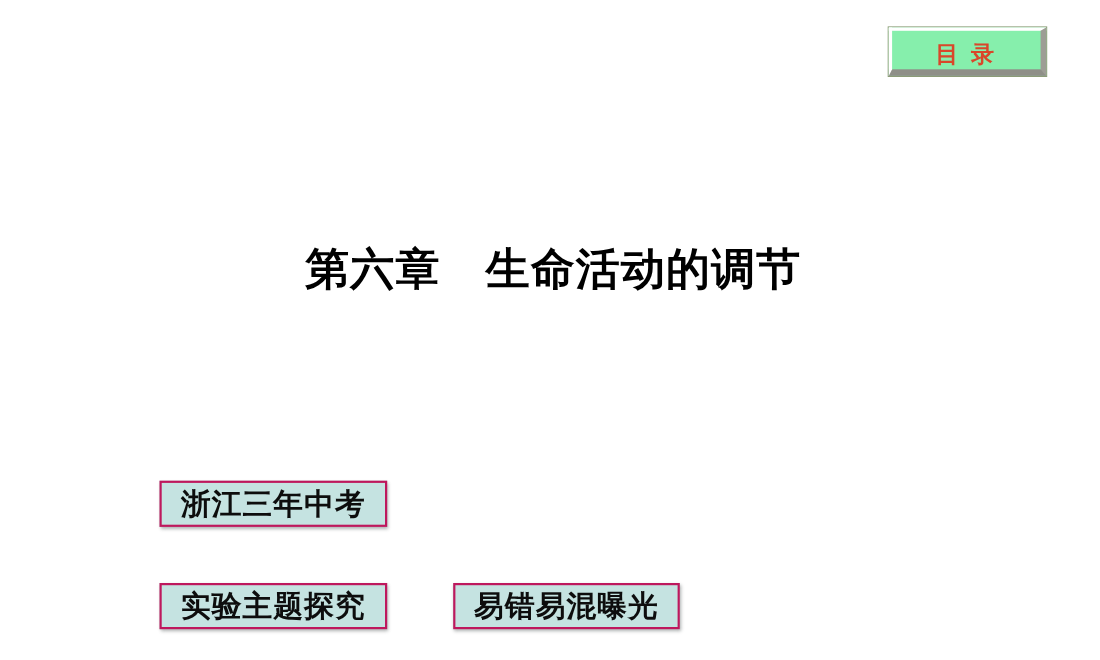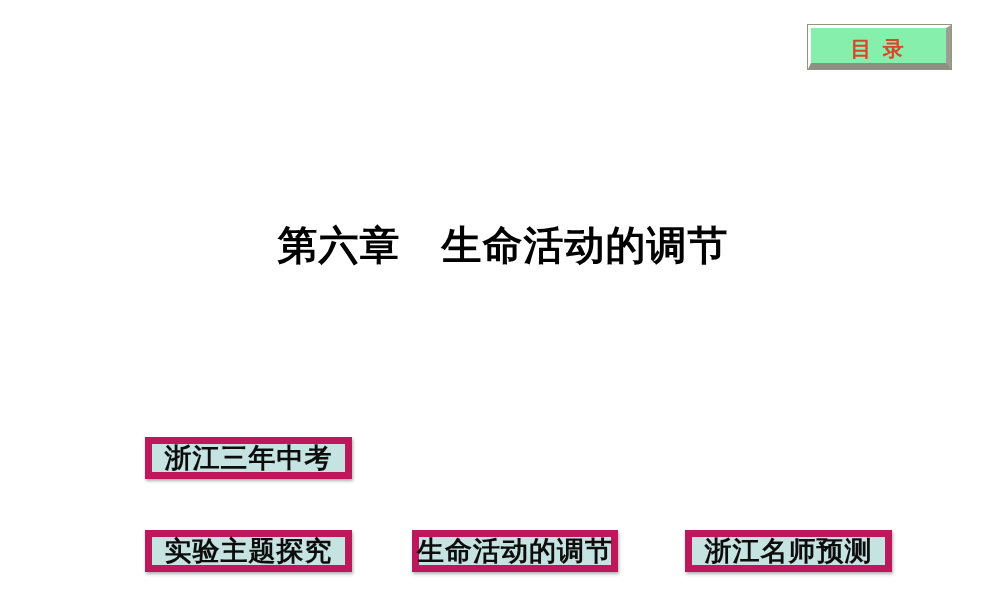--- a/index.html
+++ b/index.html
@@ -66,21 +66,21 @@
     font-family: "Liberation Sans", sans-serif;
   }
 
   
   .nav-btn {
     position: absolute;
     width: 207px;
     height: 42px;
     box-sizing: border-box;
     background: #c5e3e1;
-    border: 7px solid #be185d;
+    border: 2px solid #be185d;
     box-shadow: 1px 2px 3px rgba(70, 80, 80, 0.45);
     display: flex;
     align-items: center;
     justify-content: center;
     cursor: pointer;
   }
   .nav-btn .nav-label {
     font-size: 27px;
     font-weight: 600;
     color: #0d0d0d;
@@ -107,19 +107,16 @@
 
   <h1 class="chapter-title">第六章　生命活动的调节</h1>
 
   <div class="nav-btn r1 c1">
     <span class="nav-label">浙江三年中考</span>
   </div>
   <div class="nav-btn r2 c1">
     <span class="nav-label">实验主题探究</span>
   </div>
   <div class="nav-btn r2 c2">
-    <span class="nav-label">生命活动的调节</span>
-  </div>
-  <div class="nav-btn r2 c3">
-    <span class="nav-label">浙江名师预测</span>
+    <span class="nav-label">易错易混曝光</span>
   </div>
 
 </div>
 
 </body></html>

